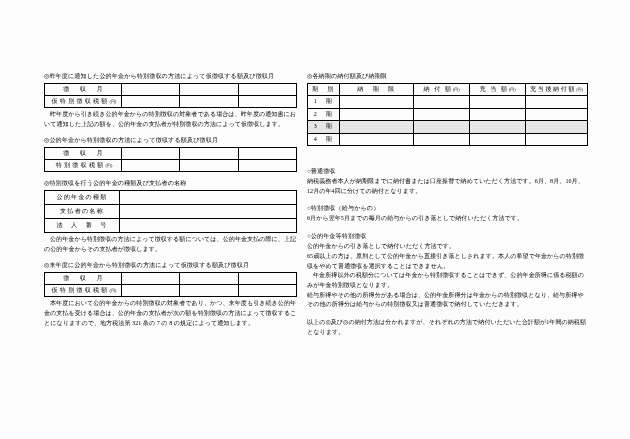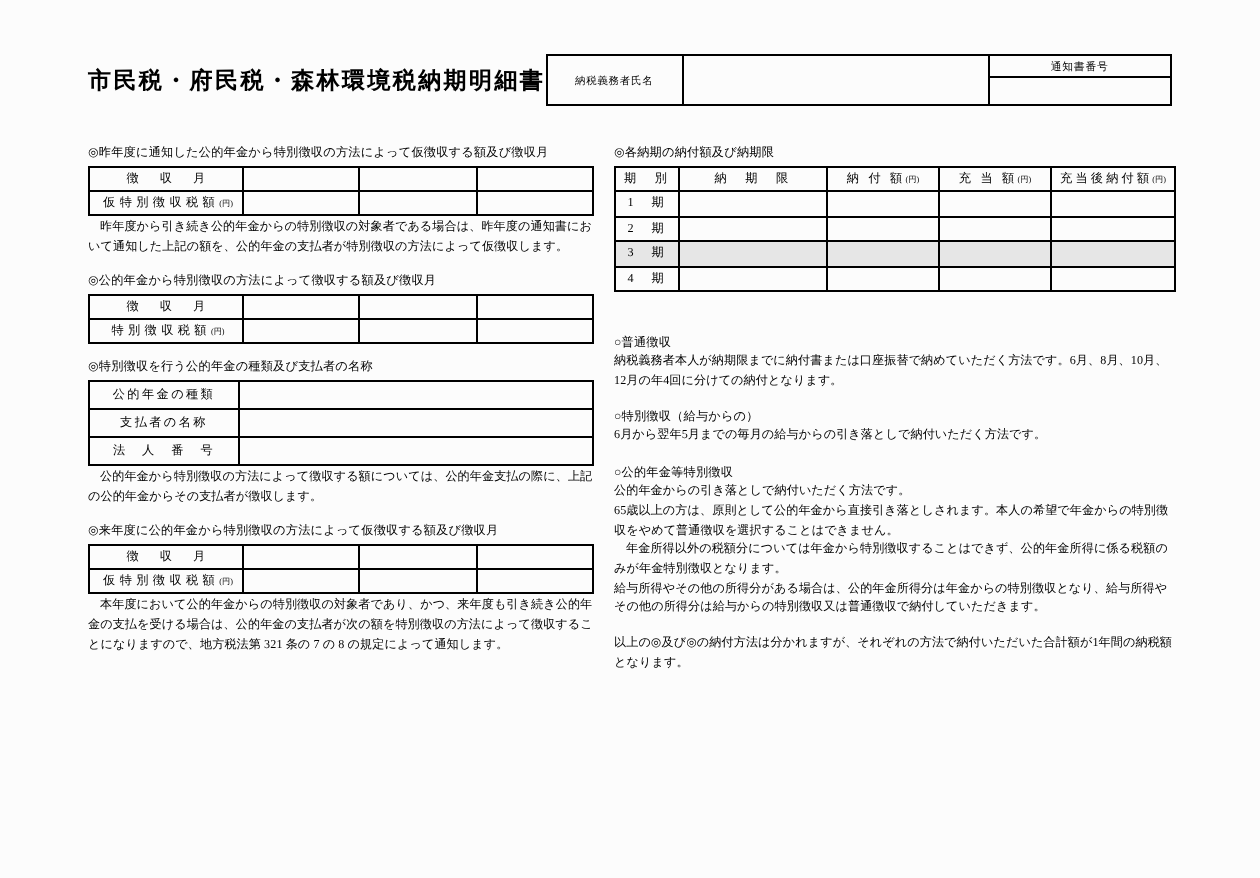--- a/index.html
+++ b/index.html
@@ -176,31 +176,20 @@
     margin: 0;
     letter-spacing: .05px;
   }
   .expl p.ind { text-indent: 6px; }
 </style>
 </head>
 <body>
 
 <div id="page">
 
-  <div class="header-row">
-    <div class="doc-title">市民税・府民税・森林環境税納期明細書</div>
-    <div class="hdr-box">
-      <div class="hdr-label">納税義務者氏名</div>
-      <div class="hdr-blank"></div>
-    </div>
-    <div class="hdr-notice">
-      <div class="nt">通知書番号</div>
-      <div class="nb"></div>
-    </div>
-  </div>
 
   <div class="col col-left">
 
     <div class="sec">
       <div class="sec-head">◎昨年度に通知した公的年金から特別徴収の方法によって仮徴収する額及び徴収月</div>
       <table class="grid wm">
         <tbody>
             <tr>
           <td class="lab">徴　収　月</td>
           <td></td>

